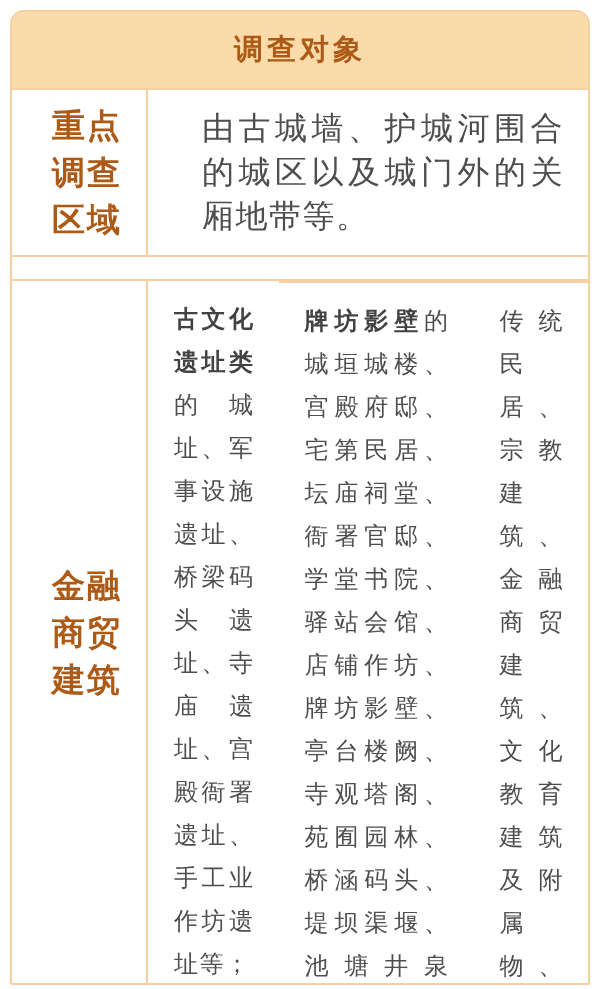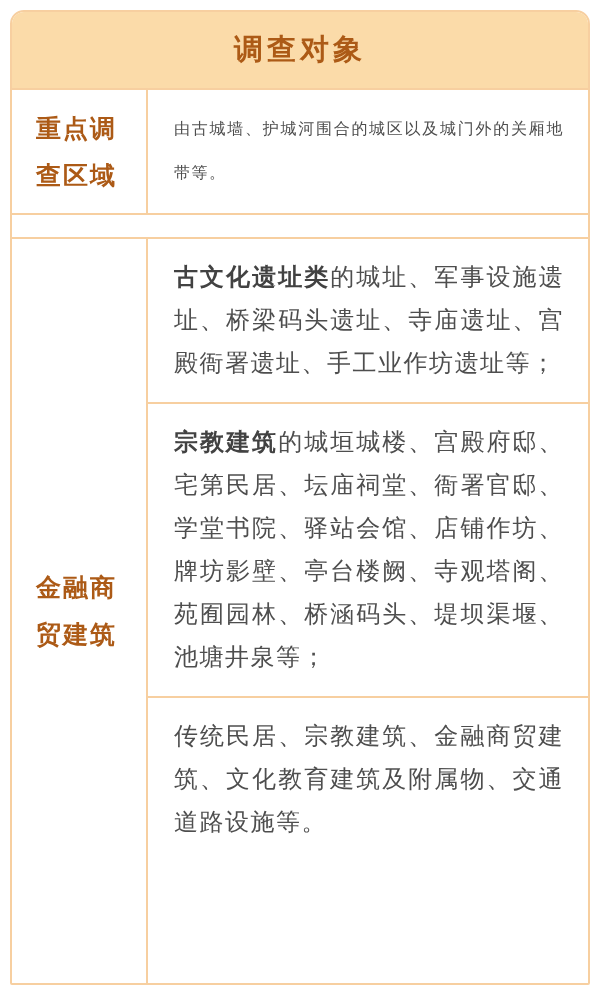--- a/index.html
+++ b/index.html
@@ -58,46 +58,47 @@
     flex: 1 1 auto;
     min-height: 0;
   }
   .label-cell {
     flex: 0 0 136px;
     box-sizing: border-box;
     border-right: 2px solid var(--border);
     display: flex;
     align-items: center;
     justify-content: center;
-    text-align: left;
+    text-align: right;
     padding: 12px 24px;
-    font-size: 25px;
+    font-size: 33px;
     font-weight: 700;
     line-height: 47px;
     color: var(--accent);
     letter-spacing: 2px;
   }
   .content-cell {
     flex: 1 1 auto;
     box-sizing: border-box;
     padding: 15px 24px 17px 26px;
-    font-size: 16px;
+    font-size: 32px;
     line-height: 44px;
     letter-spacing: 1.5px;
     color: var(--body);
     text-align: justify;
     text-justify: inter-character;
     display: flex;
     align-items: center;
+    margin-left: 28px;
   }
   .content-cell .txt { width: 100%; }
   .items-col {
     flex: 1 1 auto;
     display: flex;
-    flex-direction: column;
+    flex-direction: row;
     min-width: 0;
   }
   .item {
     box-sizing: border-box;
     padding: 17px 24px 17px 26px;
     font-size: 24px;
     line-height: 43px;
     letter-spacing: 1.5px;
     color: var(--body);
     text-align: justify;
@@ -129,21 +130,21 @@
 
     <div class="row scope-row">
       <div class="label-cell">金融商贸建筑</div>
       <div class="items-col">
 
         <div class="item">
           <span class="bold">古文化遗址类</span><span>的城址、军事设施遗址、桥梁码头遗址、寺庙遗址、宫殿衙署遗址、手工业作坊遗址等；</span>
         </div>
 
         <div class="item">
-          <span class="bold">宗教建筑</span><span>的城垣城楼、宫殿府邸、宅第民居、坛庙祠堂、衙署官邸、学堂书院、驿站会馆、店铺作坊、牌坊影壁、亭台楼阙、寺观塔阁、苑囿园林、桥涵码头、堤坝渠堰、池塘井泉等；</span>
+          <span class="bold">牌坊影壁</span><span>的城垣城楼、宫殿府邸、宅第民居、坛庙祠堂、衙署官邸、学堂书院、驿站会馆、店铺作坊、牌坊影壁、亭台楼阙、寺观塔阁、苑囿园林、桥涵码头、堤坝渠堰、池塘井泉等；</span>
         </div>
 
 
         <div class="item">
           <span class="bold"></span><span>传统民居、宗教建筑、金融商贸建筑、文化教育建筑及附属物、交通道路设施等。</span>
         </div>
 
       </div>
     </div>
 

